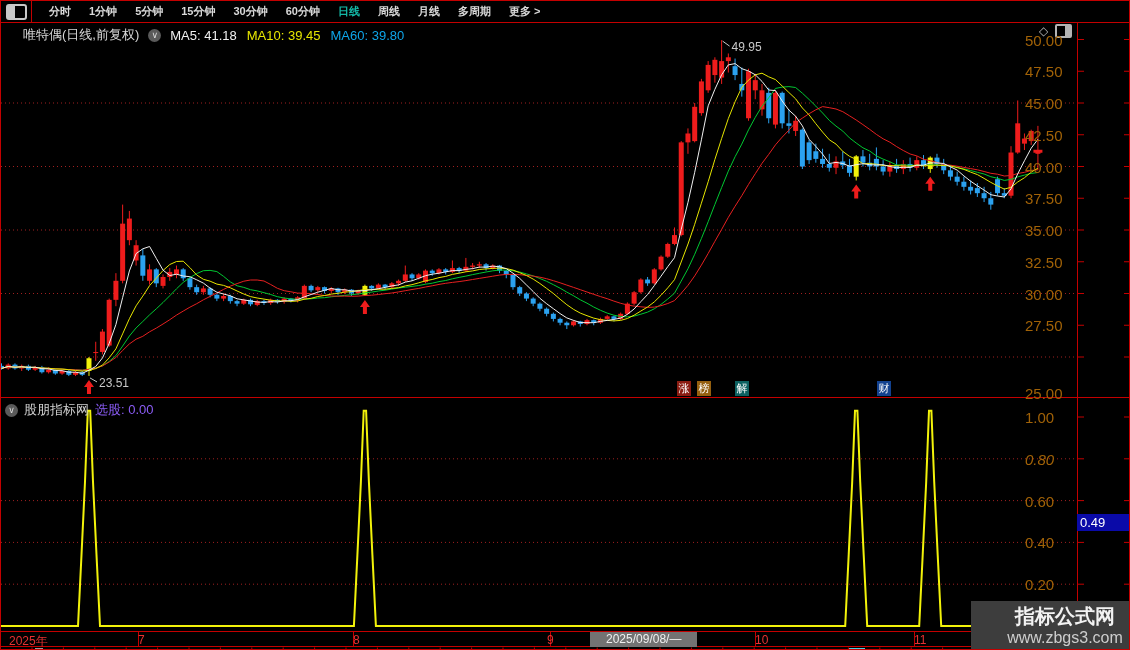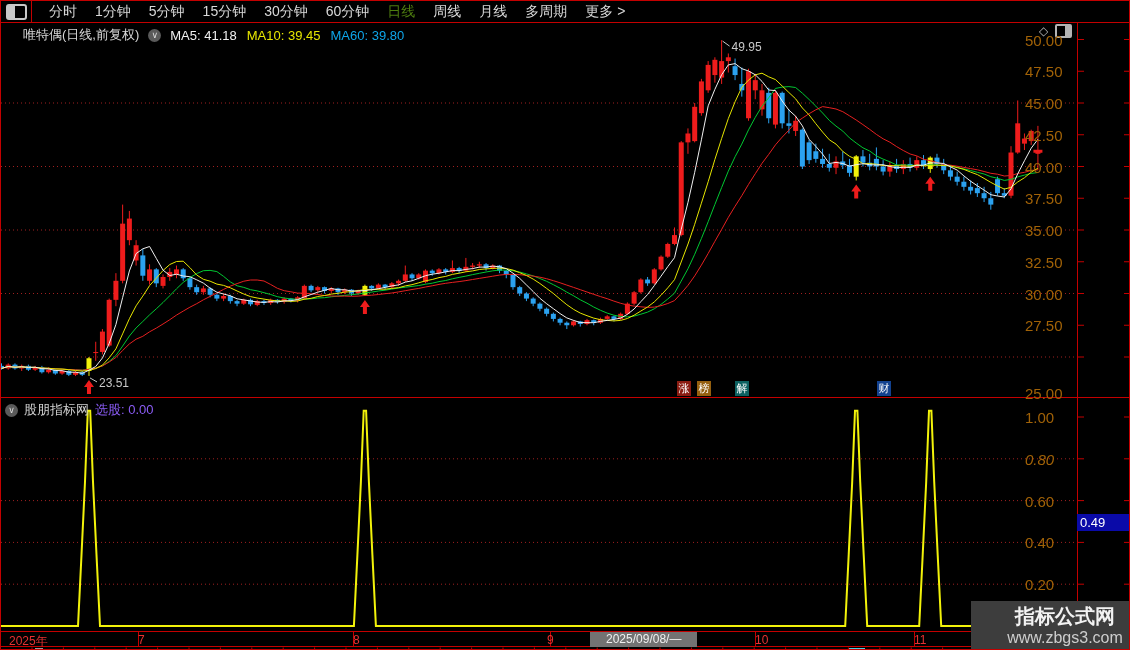--- a/index.html
+++ b/index.html
@@ -5,22 +5,22 @@
   html,body{margin:0;padding:0;background:#000;}
   #app{position:relative;width:1130px;height:650px;background:#000;overflow:hidden;
        font-family:"Liberation Sans",sans-serif;border:1px solid #c40000;box-sizing:border-box;}
   #chart-svg{position:absolute;left:0;top:0;z-index:1;pointer-events:none;}
   .abs{position:absolute;z-index:2;}
   
   #toolbar{left:0;top:0;width:1130px;height:21px;display:flex;align-items:center;}
   #win-icon{width:17px;height:12px;border:2px solid #c8c8c8;border-radius:3px;margin:0 4px 0 5px;position:relative;}
   #win-icon .half{position:absolute;left:0;top:0;width:7px;height:12px;background:#c8c8c8;}
   #tb-sep{width:1px;height:21px;background:#c40000;margin-right:8px;}
-  .tb-item{color:#d9d9d9;font-size:14px;padding:0 9px;line-height:21px;white-space:nowrap;cursor:default;}
-  .tb-item.active{color:#4d7c0f;}
+  .tb-item{color:#d9d9d9;font-size:11px;padding:0 9px;line-height:21px;white-space:nowrap;cursor:default;font-weight:bold;}
+  .tb-item.active{color:#14b8a6;}
   #tb-right{margin-left:auto;display:flex;height:21px;}
   .tbr-item{color:#dcdcdc;font-size:13px;line-height:21px;padding:0 8px;border-left:1px solid #c40000;white-space:nowrap;}
   
   #main-header{left:6px;top:25px;display:flex;align-items:center;gap:9px;font-size:13px;}
   #main-title{color:#d8d8d8;margin-left:16px;}
   .chev-circle{width:13px;height:13px;border-radius:50%;background:#5a5a5a;color:#ddd;font-size:9px;
                line-height:12px;text-align:center;}
   .ma-label{white-space:nowrap;}
   #gadgets{left:1038px;top:23px;display:flex;gap:7px;align-items:center;}
   #gadget-diamond{color:#b4b4b4;font-size:12px;}

